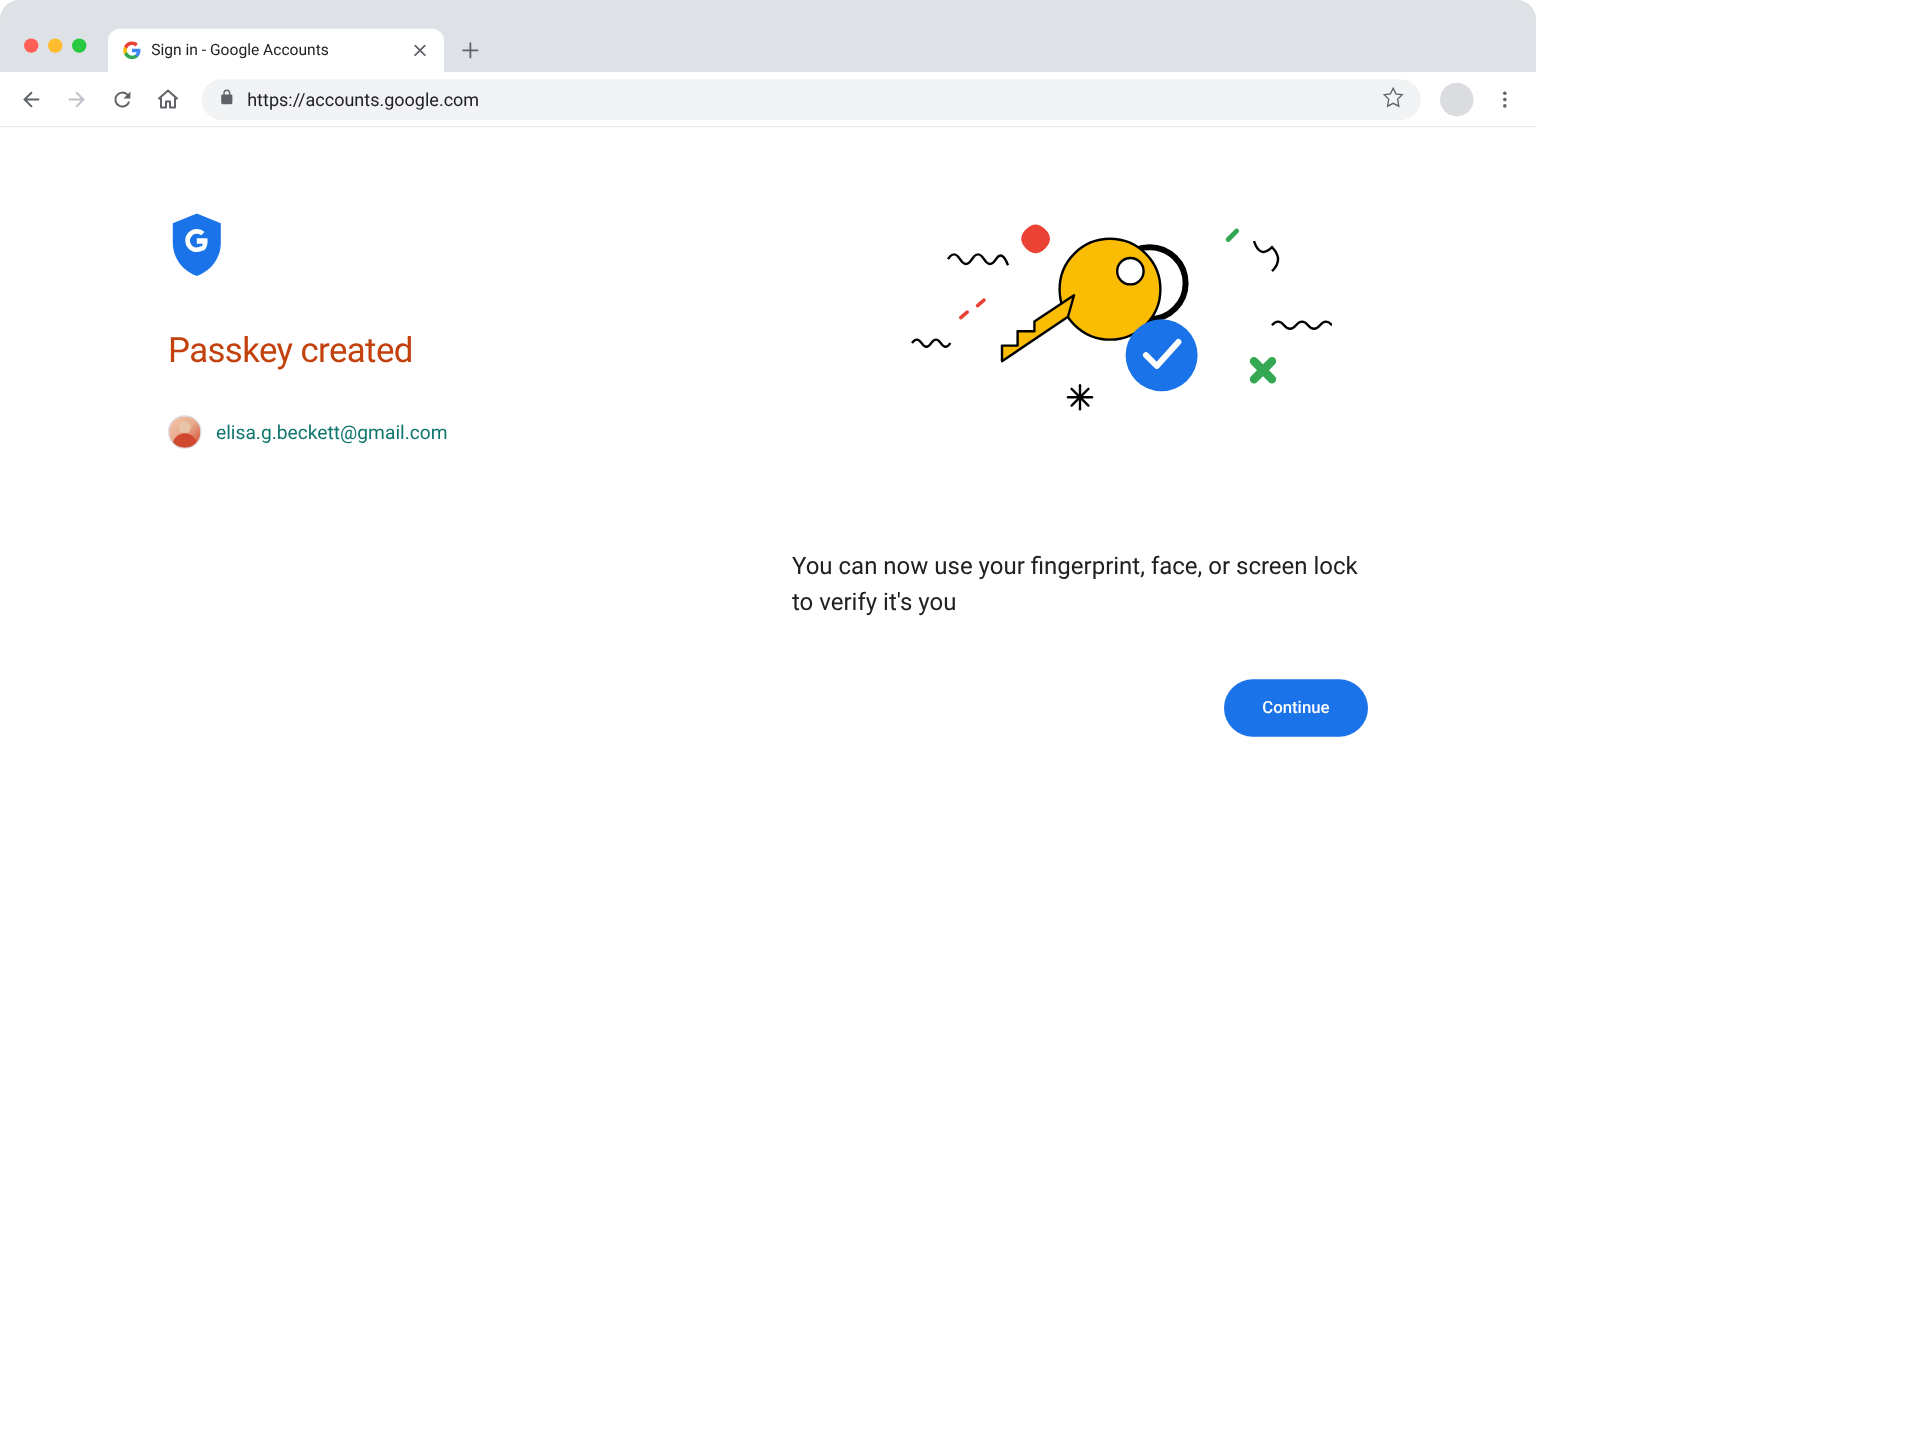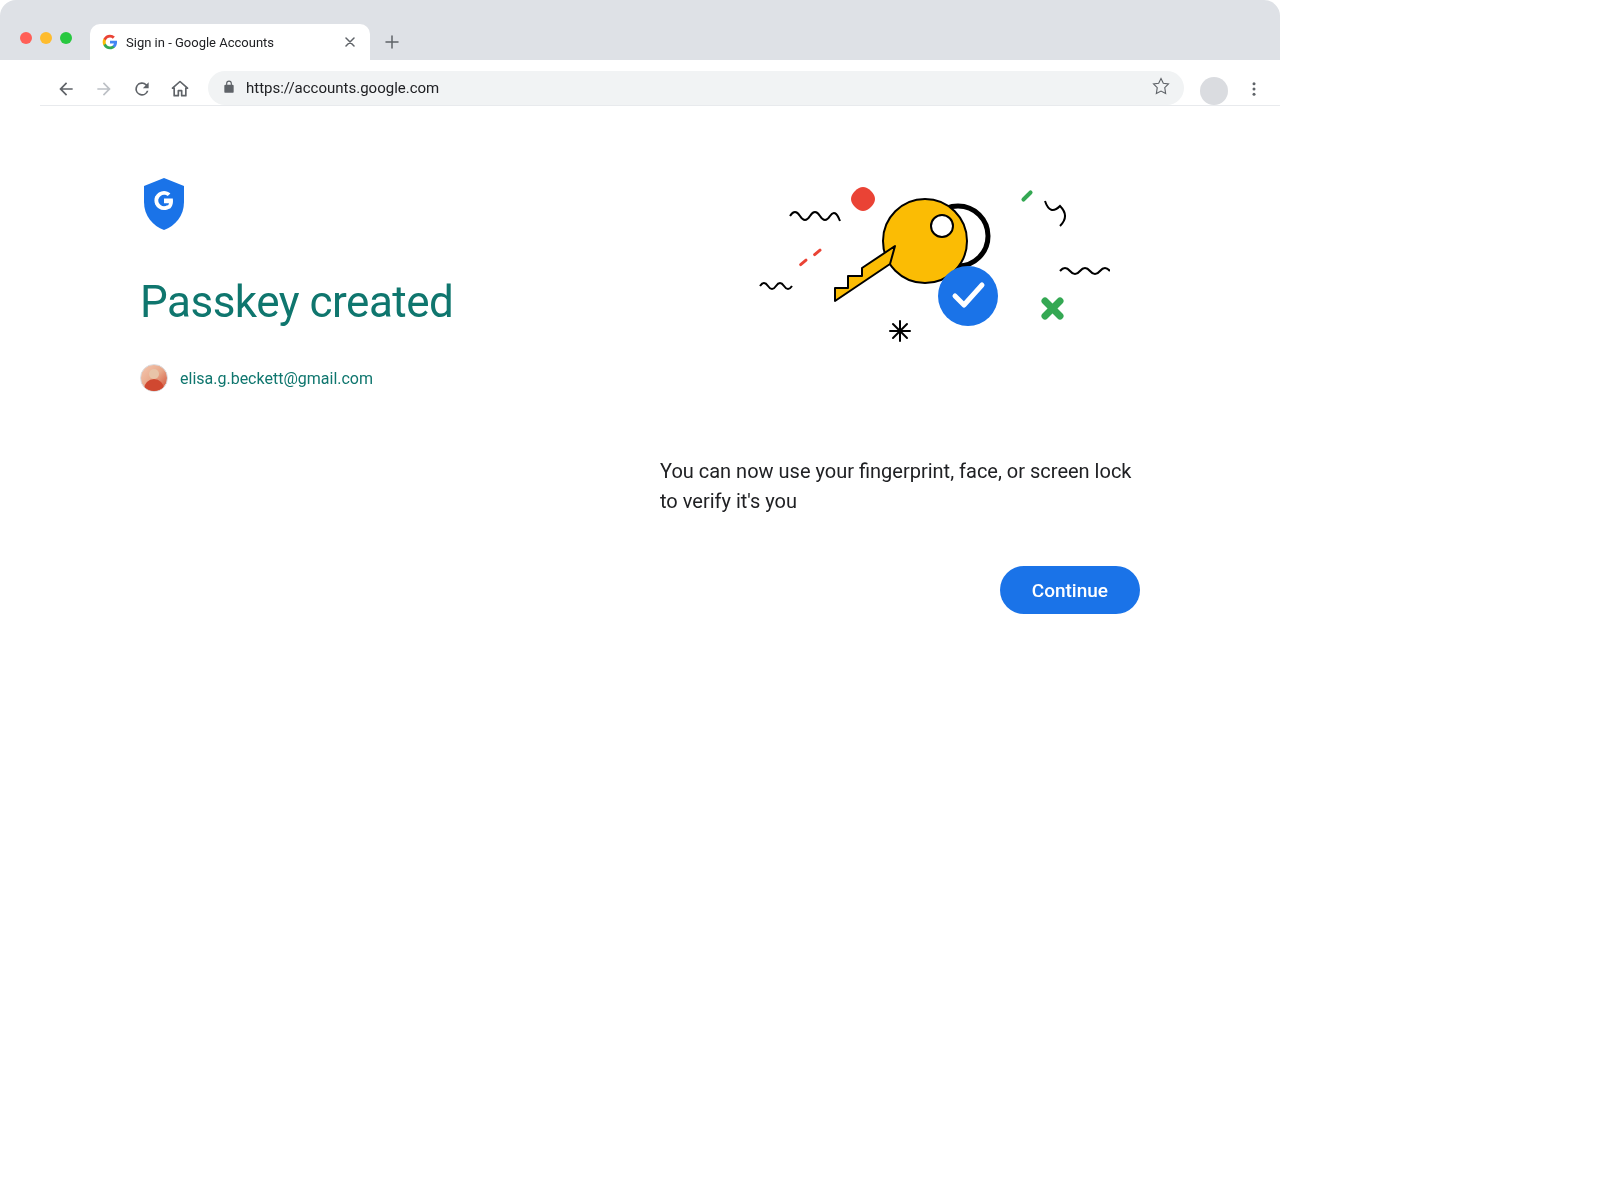--- a/index.html
+++ b/index.html
@@ -77,25 +77,24 @@
   margin-left: 8px;
   margin-bottom: 4px;
   cursor: pointer;
   color: #5f6368;
   font-size: 18px;
 }
 .toolbar {
   background: #fff;
   height: 46px;
   display: flex;
-  align-items: flex-end;
+  align-items: center;
   padding: 0 10px;
   gap: 6px;
   border-bottom: 1px solid #e8eaed;
-  margin-left: 40px;
 }
 .nav-btn {
   width: 32px;
   height: 32px;
   display: flex;
   align-items: center;
   justify-content: center;
   cursor: pointer;
   color: #5f6368;
   border-radius: 50%;
@@ -139,23 +138,23 @@
 .left-col {
   flex: 0 0 auto;
   width: 460px;
 }
 .shield-logo {
   width: 48px;
   height: 56px;
   margin-bottom: 44px;
 }
 .heading {
-  font-size: 44px;
+  font-size: 29px;
   font-weight: 400;
-  color: #0f766e;
+  color: #c2410c;
   margin-bottom: 36px;
   letter-spacing: -0.5px;
 }
 .account-row {
   display: flex;
   align-items: center;
   gap: 12px;
 }
 .avatar {
   width: 28px;
@@ -208,21 +207,21 @@
   display: flex;
   justify-content: flex-end;
 }
 .continue-btn {
   background: #1a73e8;
   color: #fff;
   border: none;
   padding: 0 32px;
   height: 48px;
   border-radius: 24px;
-  font-size: 19px;
+  font-size: 14px;
   font-weight: 500;
   cursor: pointer;
   font-family: inherit;
 }
 </style>
 </head>
 <body>
 
 <div class="browser-chrome">
   <div class="traffic-lights">

